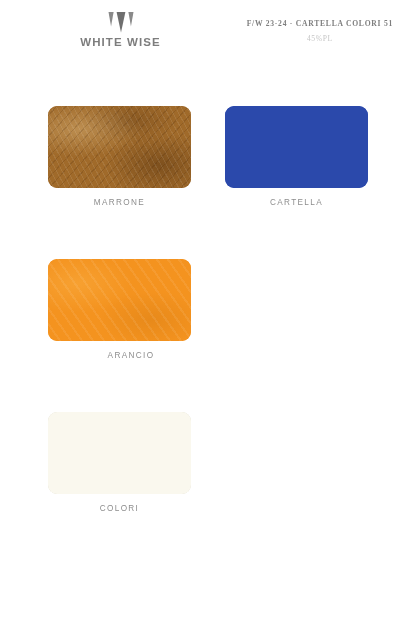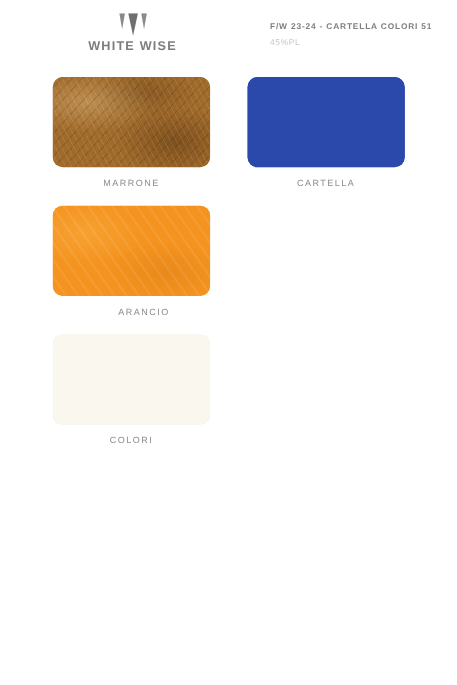--- a/index.html
+++ b/index.html
@@ -55,21 +55,22 @@
     letter-spacing: 1.1px;
     color: #7d7d7d;
     line-height: 13px;
     white-space: nowrap;
   }
 
   .header-meta {
     position: absolute;
     right: 22px;
     top: 18px;
-    text-align: left;
+    text-align: center;
+    font-family: Liberation Serif, serif;
   }
 
   .meta-line1 {
     display: block;
     font-size: 7.6px;
     font-weight: bold;
     letter-spacing: 0.75px;
     color: #7e7e7e;
     line-height: 11px;
     white-space: nowrap;
@@ -96,20 +97,21 @@
 
   .swatch-row {
     display: flex;
     flex-direction: row;
     gap: 34px;
     margin-bottom: 15px;
   }
 
   .swatch-cell {
     width: 166px;
+    margin-top: 36px;
   }
 
   .swatch-cell.empty {
     visibility: hidden;
   }
 
   .swatch-chip {
     position: relative;
     width: 143px;
     height: 82px;

